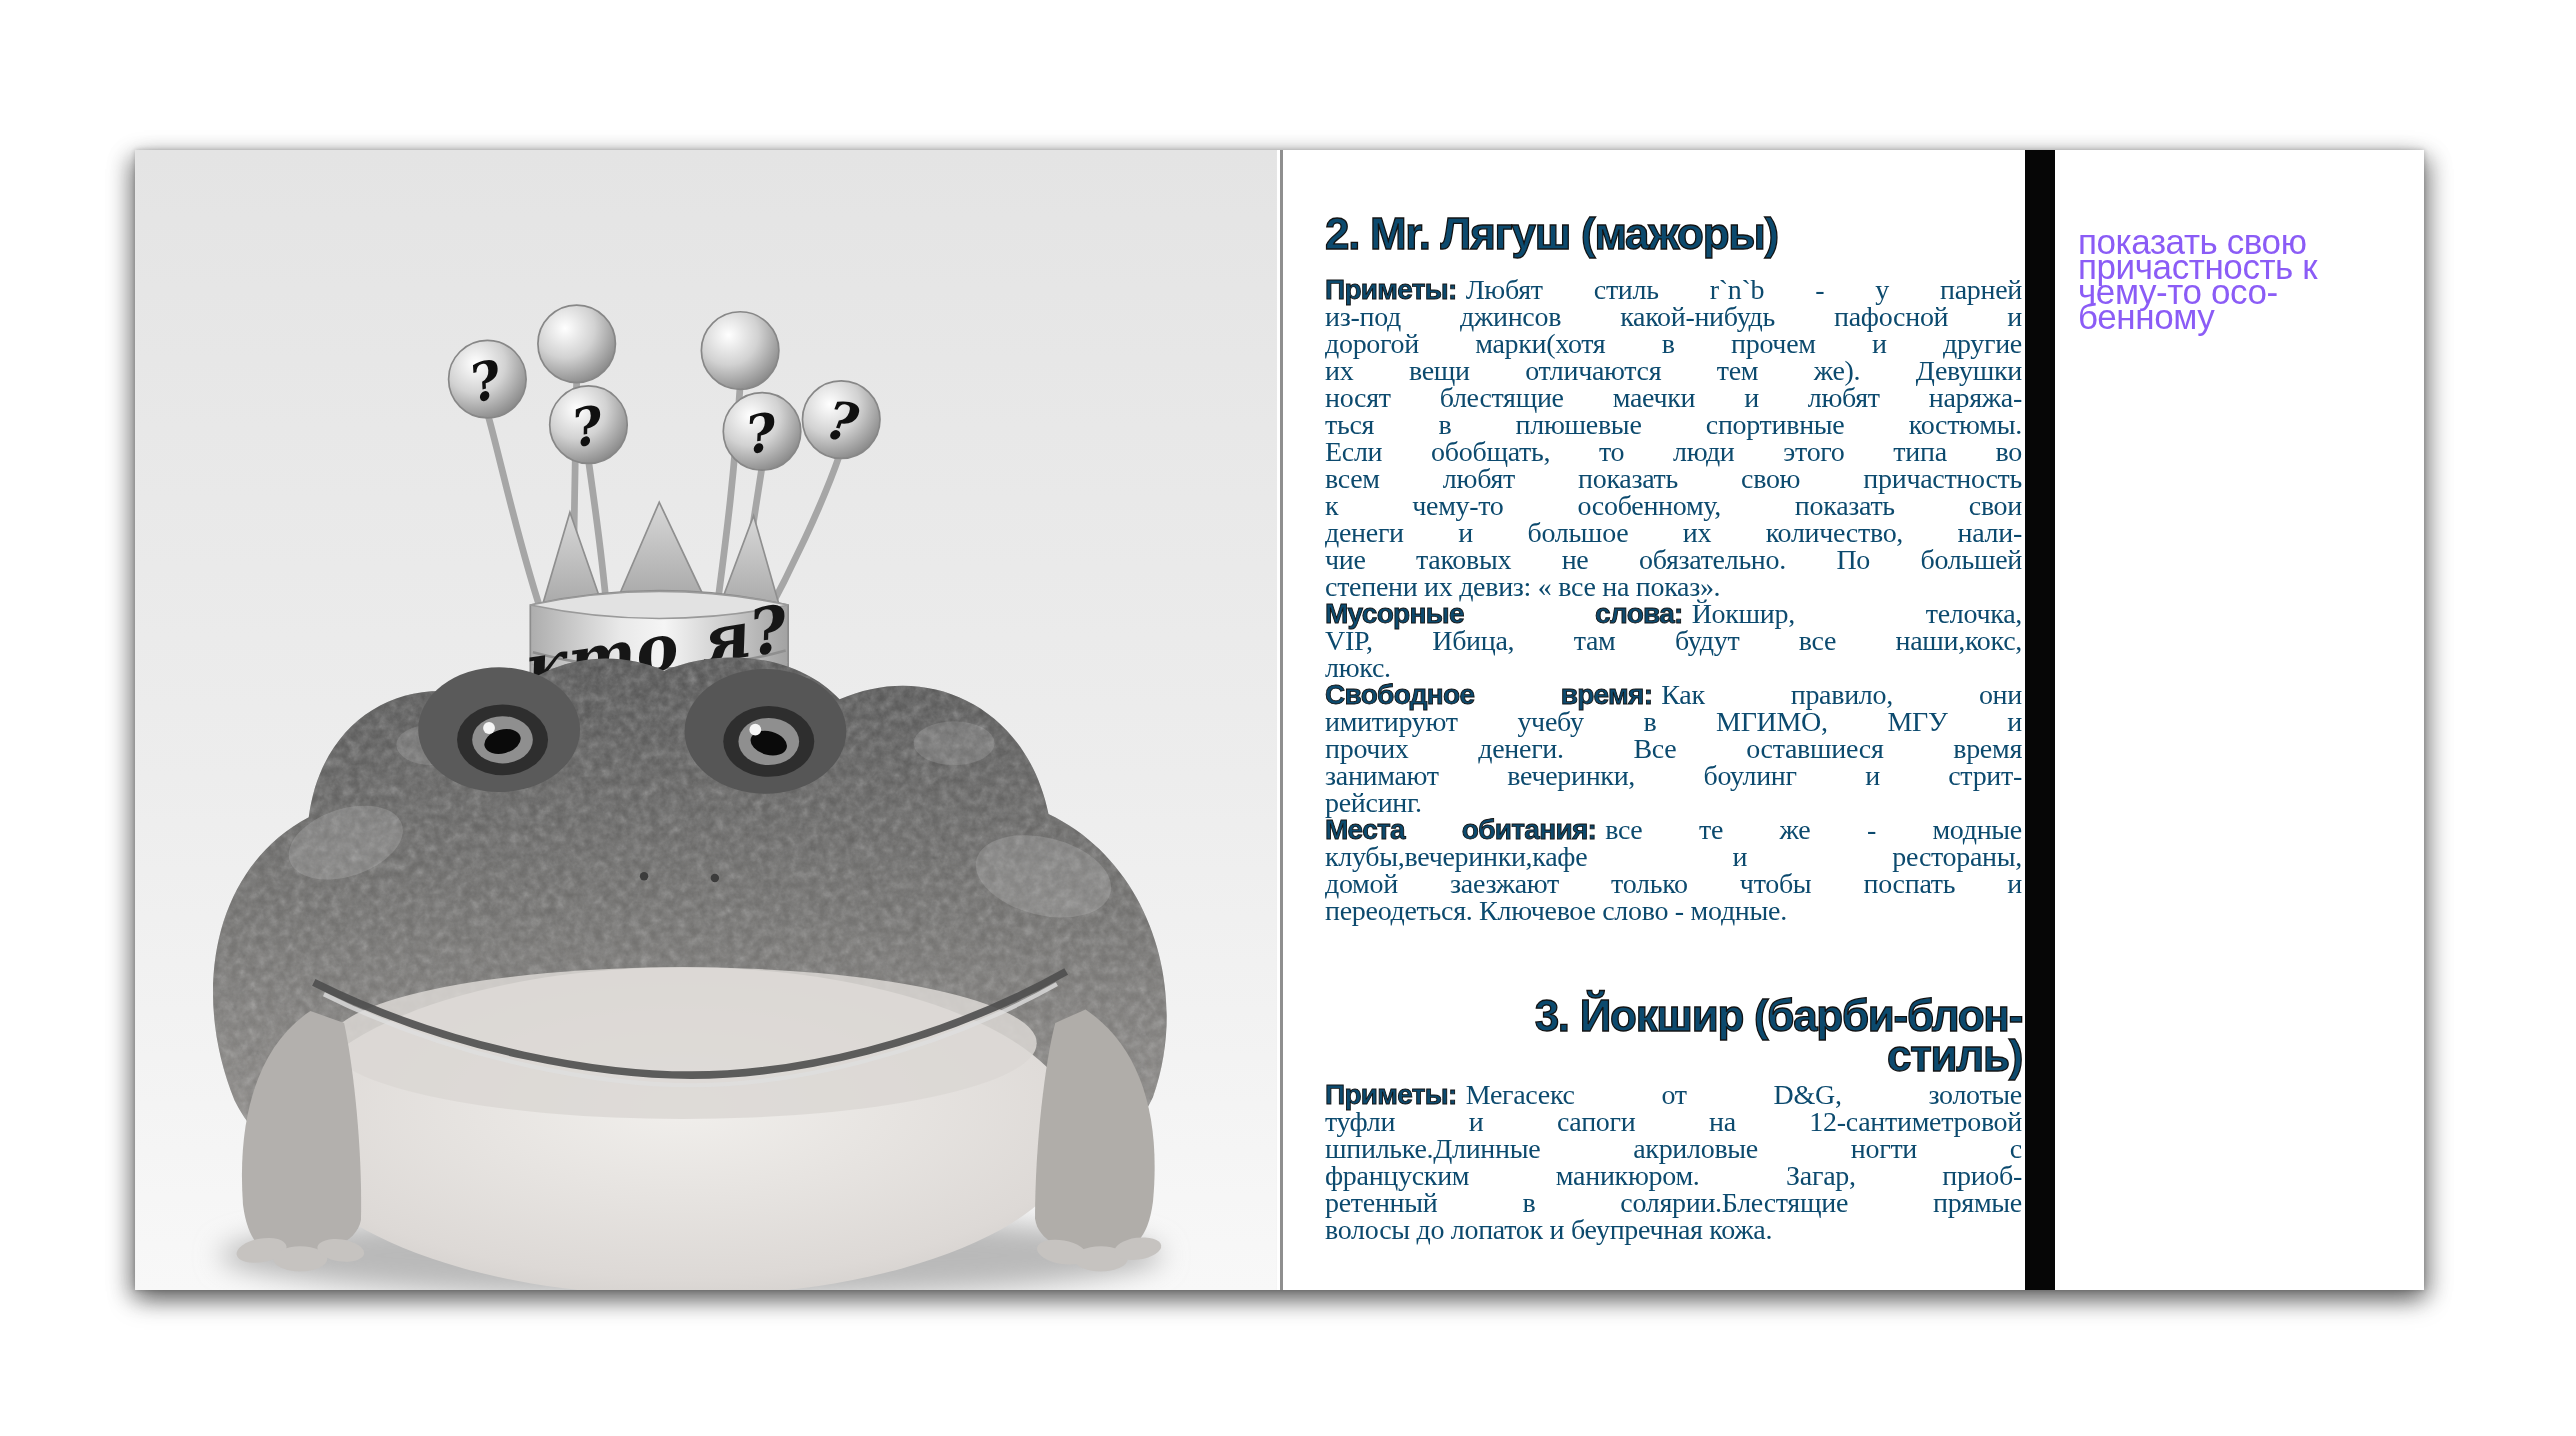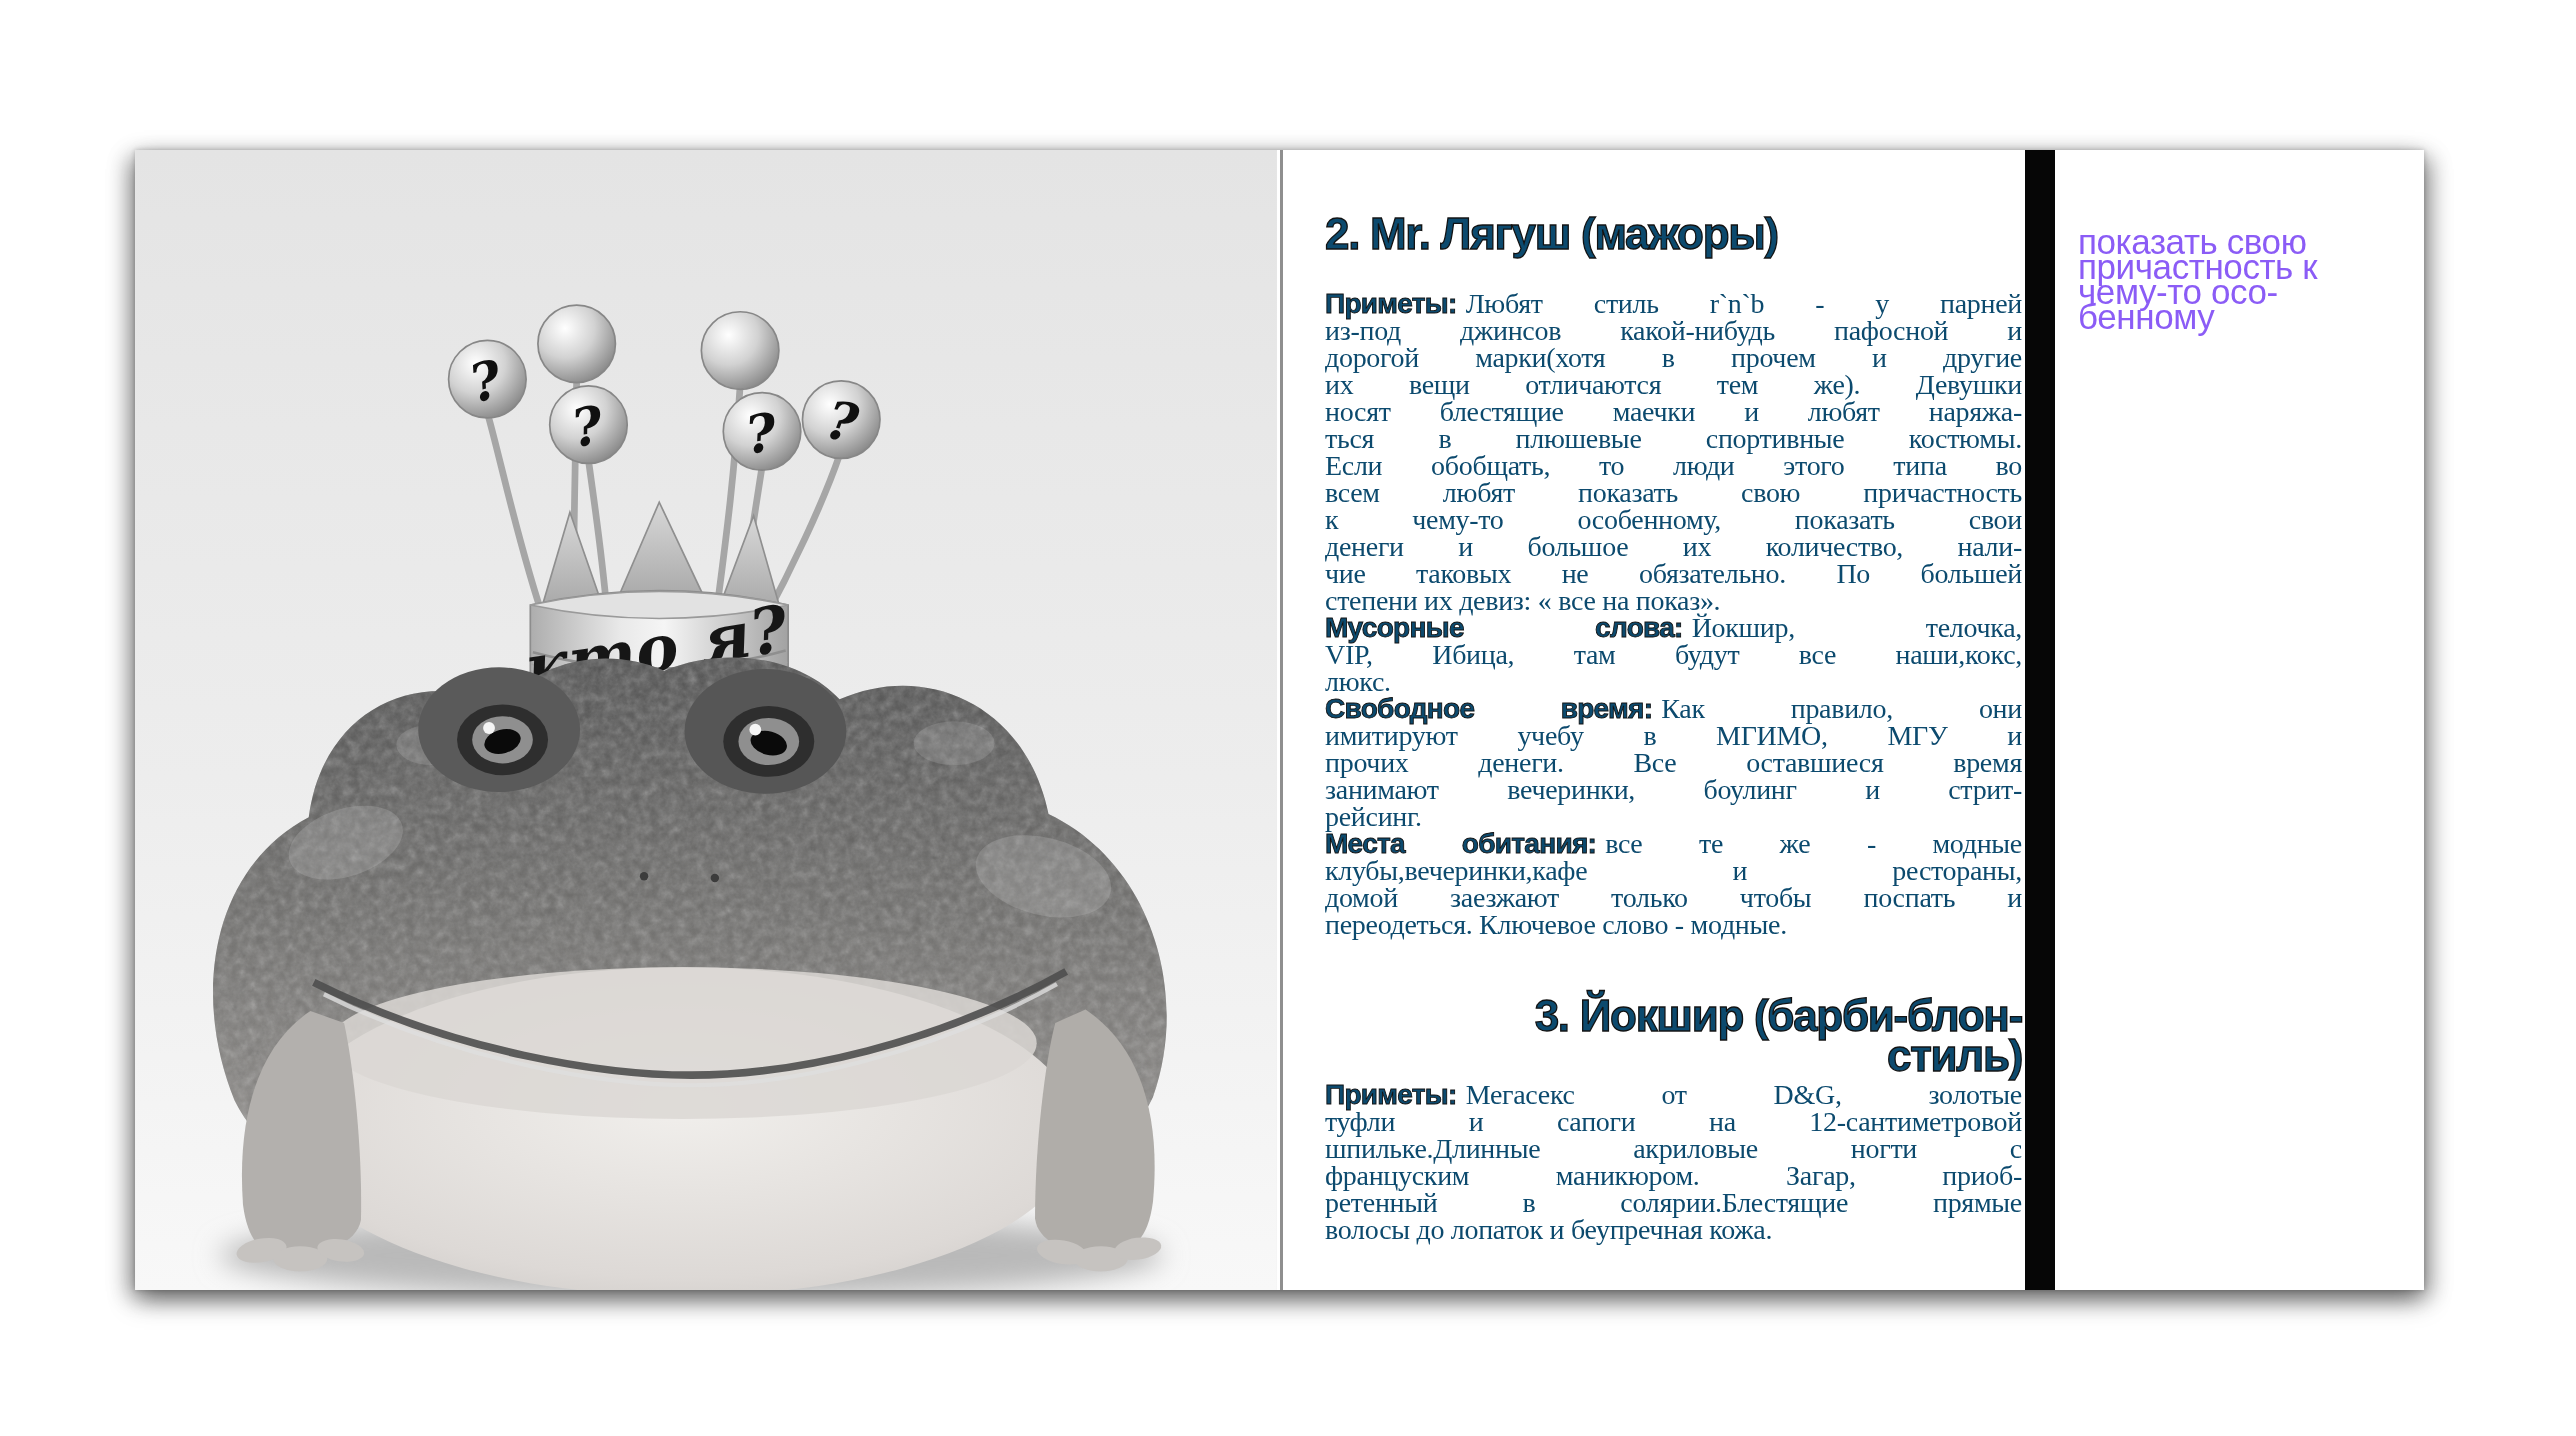--- a/index.html
+++ b/index.html
@@ -8,21 +8,21 @@
           box-shadow:0 0 5px rgba(0,0,0,.20), 0 10px 25px rgba(0,0,0,.38),
                      -8.4px 6.7px 20px rgba(0,0,0,.22), 8.4px 6.7px 20px rgba(0,0,0,.22);}
   .photo-page{position:absolute;left:0;top:0;width:1142px;height:1140px;overflow:hidden;background:#e9e9e9;}
   .spine-line{position:absolute;left:1145px;top:0;width:3.4px;height:1140px;background:#8f8f8f;}
   .text-col{position:absolute;left:1190px;top:0;width:697px;height:1140px;color:#0c4a6e;}
   .h2{position:absolute;left:0;top:62px;width:697px;font-weight:700;font-size:44px;line-height:44px;
       letter-spacing:-1.3px;-webkit-text-stroke:1.3px #121212;white-space:nowrap;}
   .h3{position:absolute;left:0;top:846px;width:697px;font-weight:700;font-size:44px;line-height:40px;
       letter-spacing:-1.3px;text-align:right;-webkit-text-stroke:1.3px #121212;}
   .body-block{position:absolute;left:0;width:697px;}
-  .body2{top:140px;}
+  .body2{top:126px;}
   .body3{top:931px;}
   .ln{font-family:"Liberation Serif",serif;font-size:28px;line-height:27px;height:27px;
       letter-spacing:-0.3px;text-align:justify;text-align-last:justify;white-space:nowrap;overflow:visible;}
   .ln.end{text-align-last:left;}
   .lb{font-family:"Liberation Sans",sans-serif;font-weight:700;letter-spacing:-0.7px;
       -webkit-text-stroke:0.9px #121212;margin-right:.32em;}
   .lb:empty{display:none;margin:0;}
   .black-bar{position:absolute;left:1890px;top:0;width:30px;height:1140px;background:#060606;}
   .pull-quote{position:absolute;left:1943px;top:79px;width:354px;color:#8b5cf6;
               font-size:35px;line-height:25px;letter-spacing:-0.4px;}

